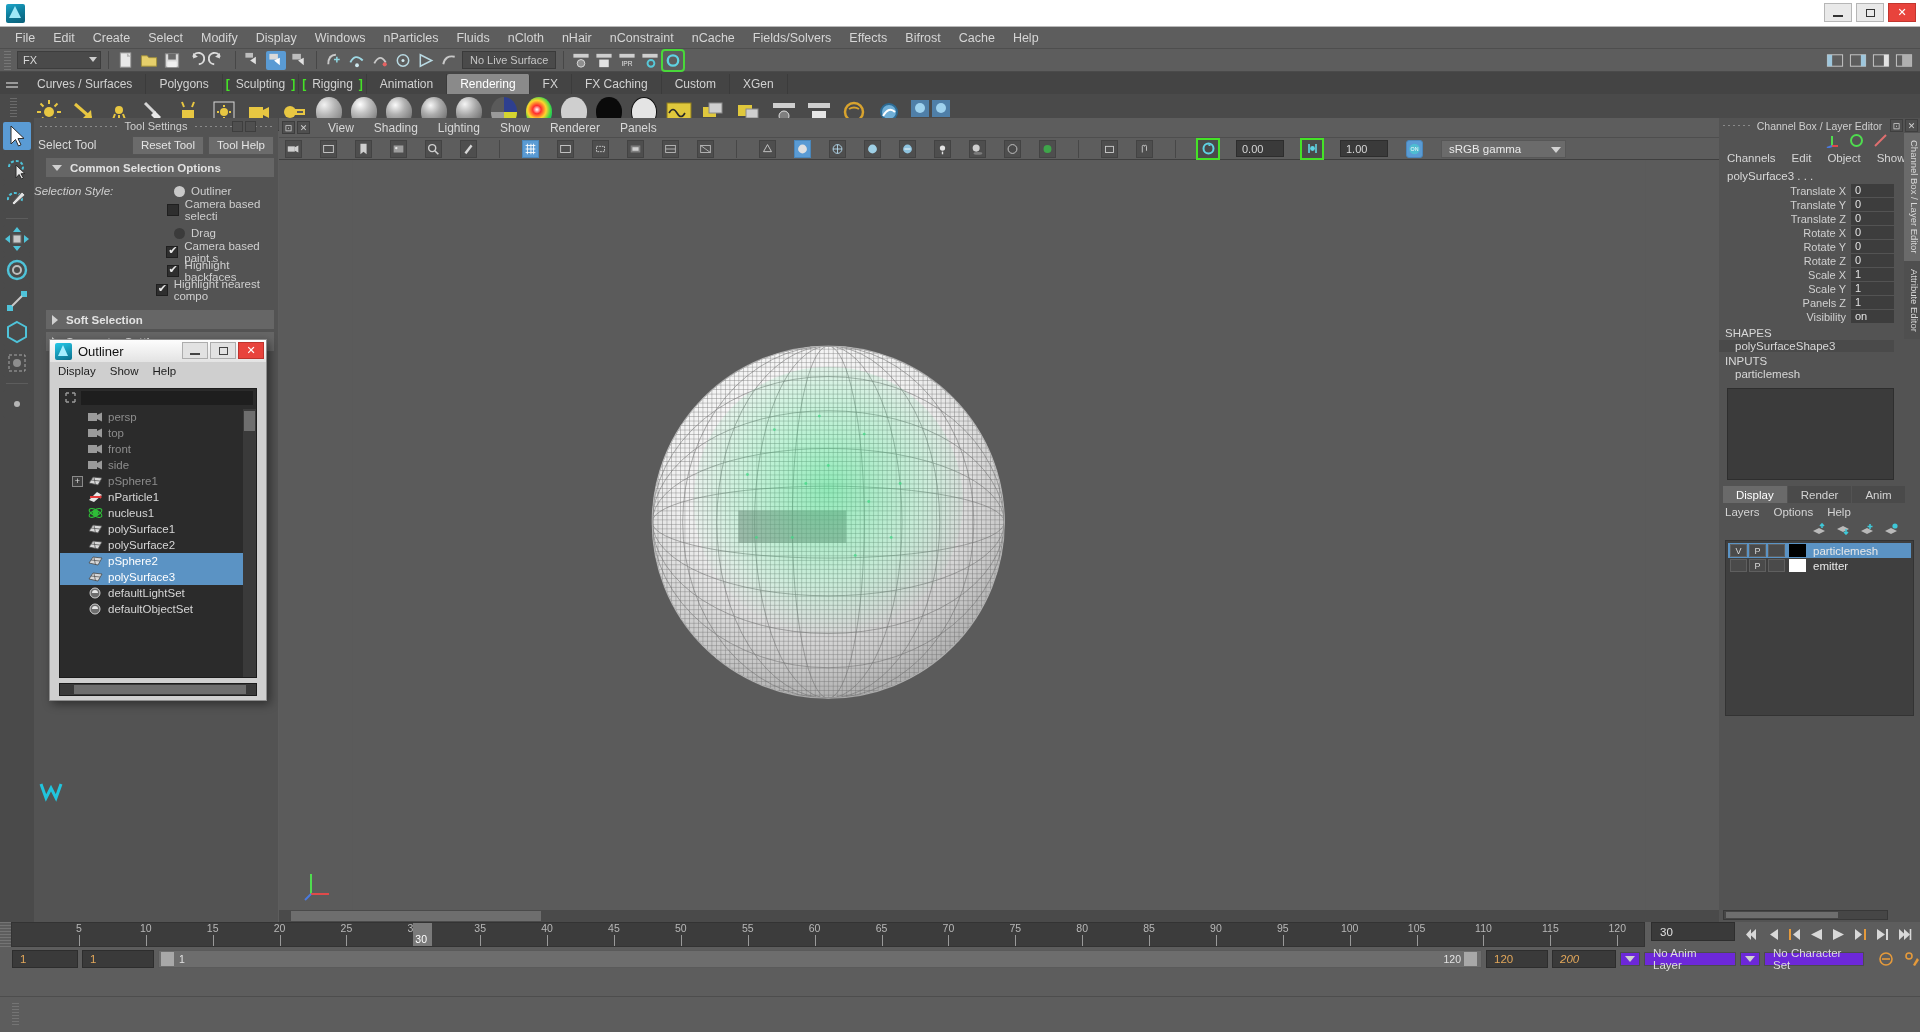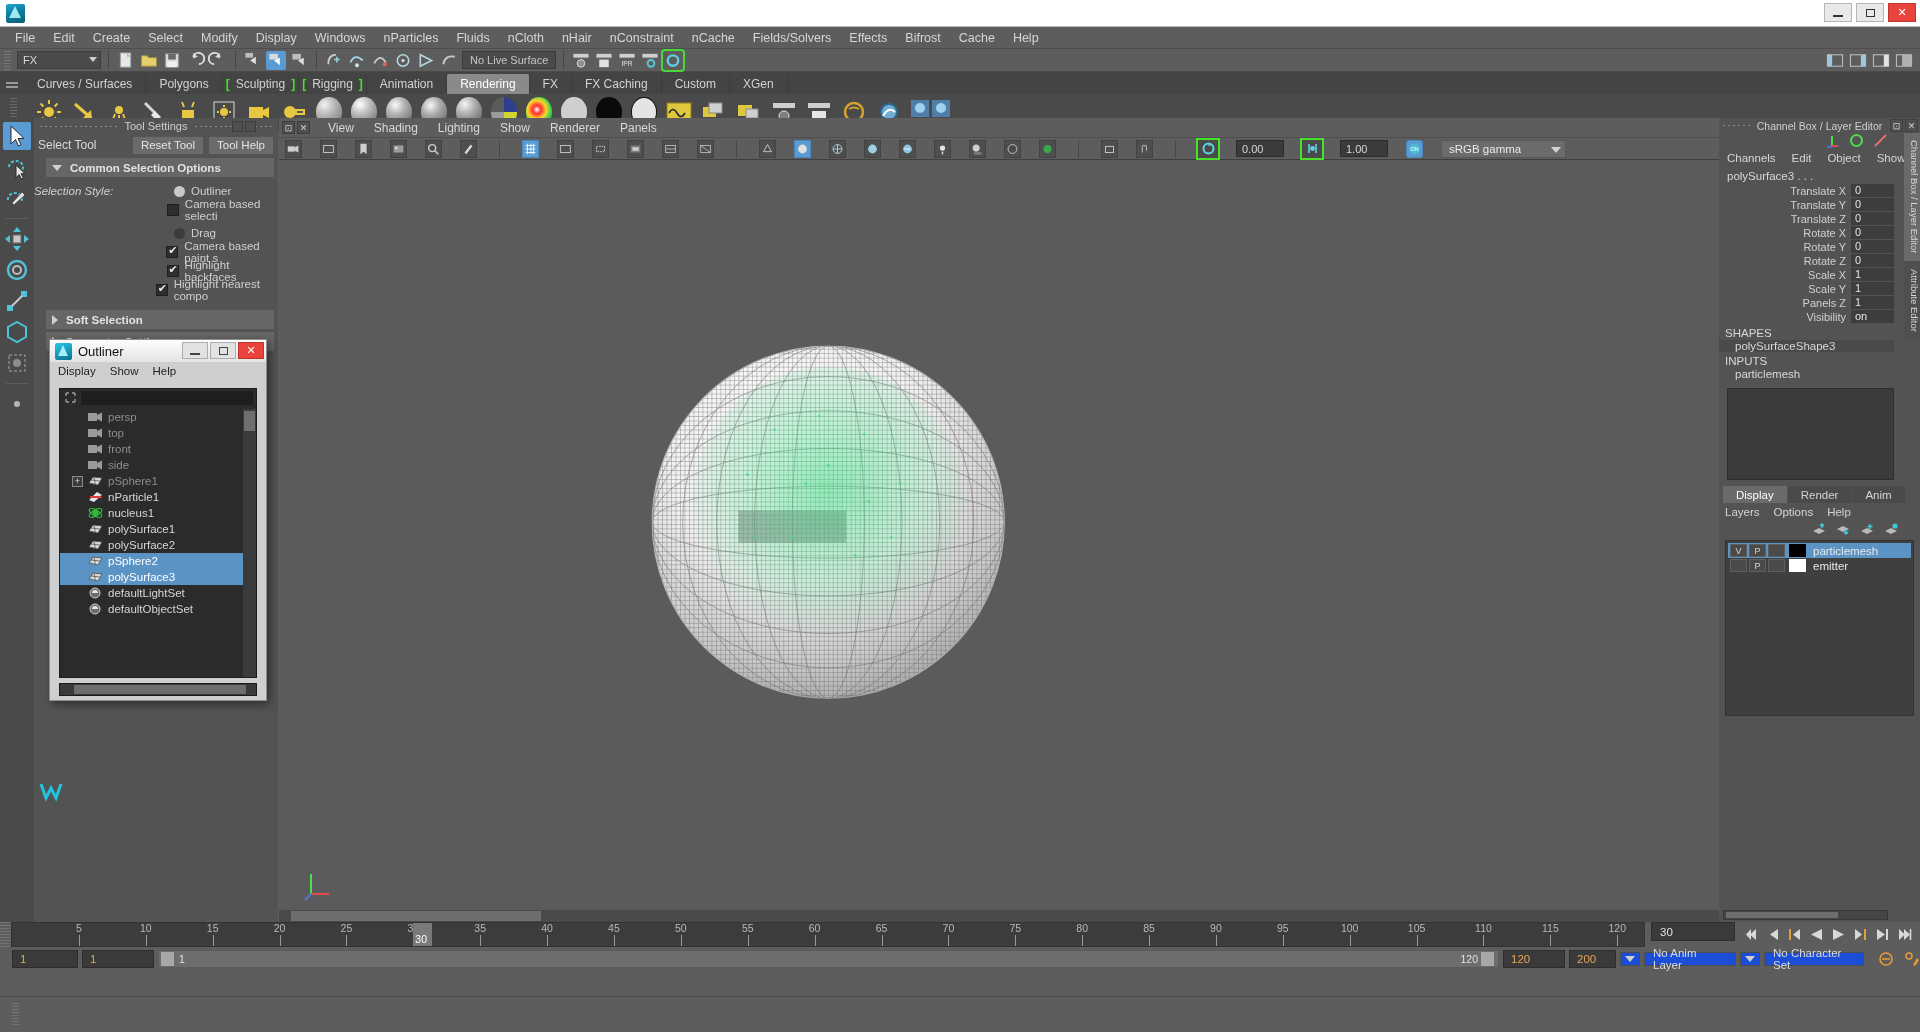--- a/index.html
+++ b/index.html
@@ -251,21 +251,21 @@
   .tl-transport { display:flex; align-items:center; gap:7px; padding:0 8px;}
   .tl-transport i { display:block; width:15px;height:15px; position:relative;}
   .tl-row2 { height:23px; display:flex; align-items:center; gap:4px; padding-left:12px; }
   .rngfield { height:18px; background:#3a3a3a; border:1px solid #2d2d2d; color:#e2a75a;
               font-size:11.5px; display:flex; align-items:center; padding-left:7px;}
   .rangebar { flex:1; height:18px; background:#6d6d6d; border:1px solid #5a5a5a; position:relative;
               display:flex; align-items:center;}
   .rangebar .hnd { width:13px; height:14px; background:#a8a8a8; margin:0 2px;}
   .rangebar .lv { font-size:10.5px; color:#e2e2e2; margin-left:3px;}
   .rangebar .rv { position:absolute; right:20px; font-size:10.5px; color:#e2e2e2;}
-  .selbox { height:14px; background:#1d4ed8; border:1px solid #4c4c4c; color:#dcdcdc;
+  .selbox { height:14px; background:#6d28d9; border:1px solid #4c4c4c; color:#dcdcdc;
             font-size:11.5px; display:flex;align-items:center;padding:0 8px; position:relative;}
   .selbox .arw{width:0;height:0;margin-left:9px;
     border-left:5px solid transparent;border-right:5px solid transparent;border-top:6px solid #cfcfcf;}
 
   
   .cmdline { position:absolute; left:0; right:0; bottom:36px; height:26px; background:#5d5d5d;
              display:flex; align-items:center; gap:6px; padding-left:12px;}
   .cmd-lang { font-size:11.5px; color:#e0e0e0; width:44px;}
   .cmd-in { flex:1; height:19px; background:#2f2f2f; border:1px solid #262626;}
   .cmd-out { width:1040px; height:19px; background:#4f4f4f; border:1px solid #3f3f3f;}
@@ -1338,21 +1338,21 @@
     <div class="tl-row2">
       <div class="rngfield" style="width:66px;">1</div>
       <div class="rngfield" style="width:72px;">1</div>
       <div class="rangebar">
         <span class="hnd"></span>
         <span class="lv">1</span>
         <span class="rv">120</span>
         <span class="hnd" style="position:absolute;right:2px;"></span>
       </div>
       <div class="rngfield" style="width:62px;">120</div>
-      <div class="rngfield" style="width:47px;">200</div>
+      <div class="rngfield" style="width:64px;font-style:italic;">200</div>
       <div class="selbox" style="padding:0 4px;">
         <span class="arw" style="margin:0;"></span>
       </div>
       <div class="selbox" style="width:92px;">
         <span>No Anim Layer</span>
       </div>
       <div class="selbox" style="padding:0 4px;">
         <span class="arw" style="margin:0;"></span>
       </div>
       <div class="selbox" style="width:100px;">

